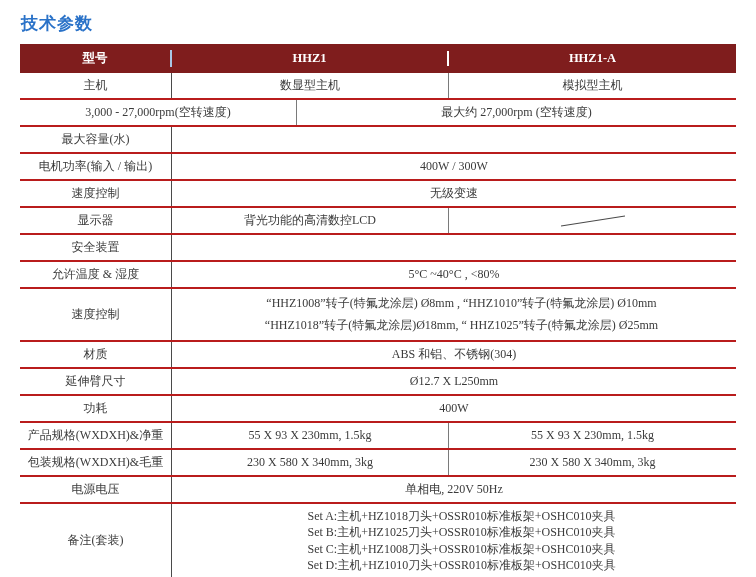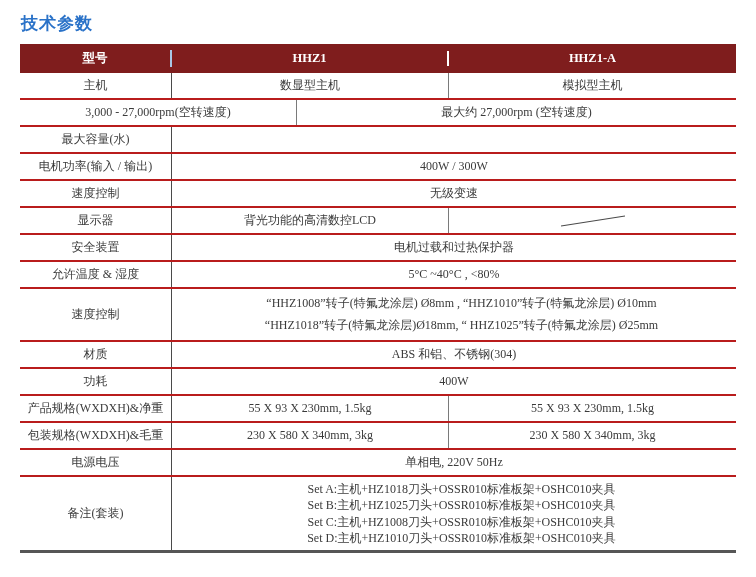--- a/index.html
+++ b/index.html
@@ -128,41 +128,44 @@
       <div class="val1">背光功能的高清数控LCD</div>
       <div class="val2">
         <svg class="slash-svg" width="72" height="16" viewBox="0 0 72 16">
           <line x1="4" y1="13" x2="68" y2="3" stroke="#4a4a4a" stroke-width="1.2"></line>
         </svg>
       </div>
     </div>
 
     <div class="tr">
       <div class="lbl">安全装置</div>
-      <div class="val-span">电机过载和过热保护器</div>
     </div>
 
     <div class="tr">
       <div class="lbl">允许温度 &amp; 湿度</div>
       <div class="val-span">5°C ~40°C , &lt;80%</div>
     </div>
 
     <div class="tr row-tall">
       <div class="lbl">速度控制</div>
       <div class="val-span multiline">
         <div class="ln">“HHZ1008”转子(特氟龙涂层) Ø8mm , “HHZ1010”转子(特氟龙涂层) Ø10mm</div>
         <div class="ln">“HHZ1018”转子(特氟龙涂层)Ø18mm, “ HHZ1025”转子(特氟龙涂层) Ø25mm</div>
       </div>
     </div>
 
     <div class="tr">
       <div class="lbl">材质</div>
       <div class="val-span">ABS 和铝、不锈钢(304)</div>
     </div>
 
+    <div class="tr">
+      <div class="lbl">延伸臂尺寸</div>
+      <div class="val-span">Ø12.7 X L250mm</div>
+    </div>
 
     <div class="tr">
       <div class="lbl">功耗</div>
       <div class="val-span">400W</div>
     </div>
 
     <div class="tr">
       <div class="lbl">产品规格(WXDXH)&amp;净重</div>
       <div class="val1">55 X 93 X 230mm, 1.5kg</div>
       <div class="val2">55 X 93 X 230mm, 1.5kg</div>

